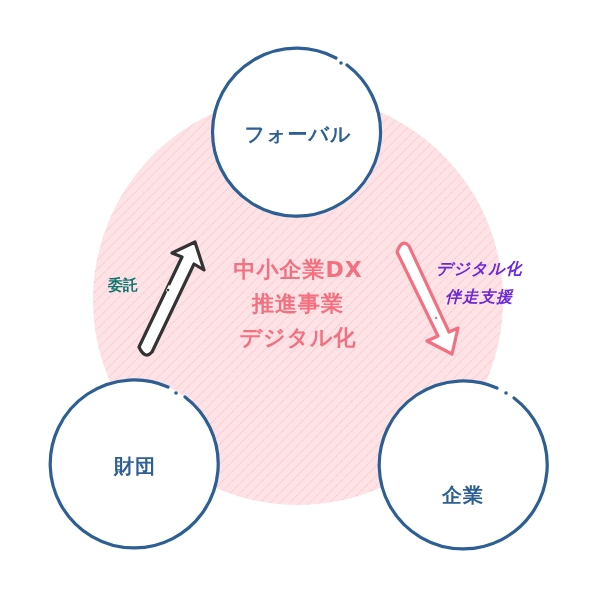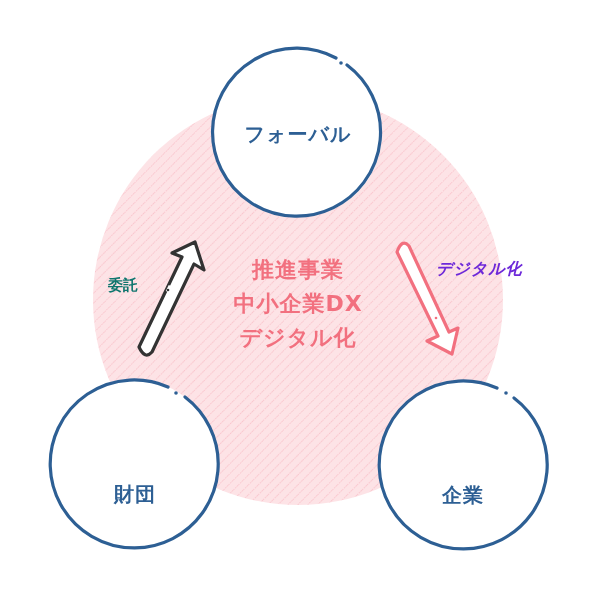--- a/index.html
+++ b/index.html
@@ -55,27 +55,28 @@
     </g>
 
     <g>
       <path d="M 397 252 L 438 336 L 427 341 L 452 354 L 458 328 L 449 332 L 409 246 Q 402 238 397 252 Z" fill="#ffffff" stroke="#f2707f" stroke-width="3.2" stroke-linejoin="round"></path>
       <line x1="435" y1="315" x2="438" y2="321" stroke="#ffffff" stroke-width="5"></line>
       <circle cx="436" cy="318" r="1.3" fill="#f2707f"></circle>
     </g>
   </svg>
 
   <div class="label node-label" style="left:298px; top:134px;">フォーバル</div>
-  <div class="label node-label" style="left:135px; top:494px;">財団</div>
+  <div class="label node-label" style="left:135px; top:466px;">財団</div>
   <div class="label node-label" style="left:463px; top:467px;margin-top:28px;">企業</div>
 
   <div class="label center-text">
+    <div>中小企業DX</div>
     <div>推進事業</div>
-    <div>中小企業DX</div>
     <div>デジタル化</div>
   </div>
 
   <div class="label edge-label-left">委託</div>
 
   <div class="label edge-label-right">
     <div>デジタル化</div>
+    <div>伴走支援</div>
   </div>
 </div>
 
 </body></html>

